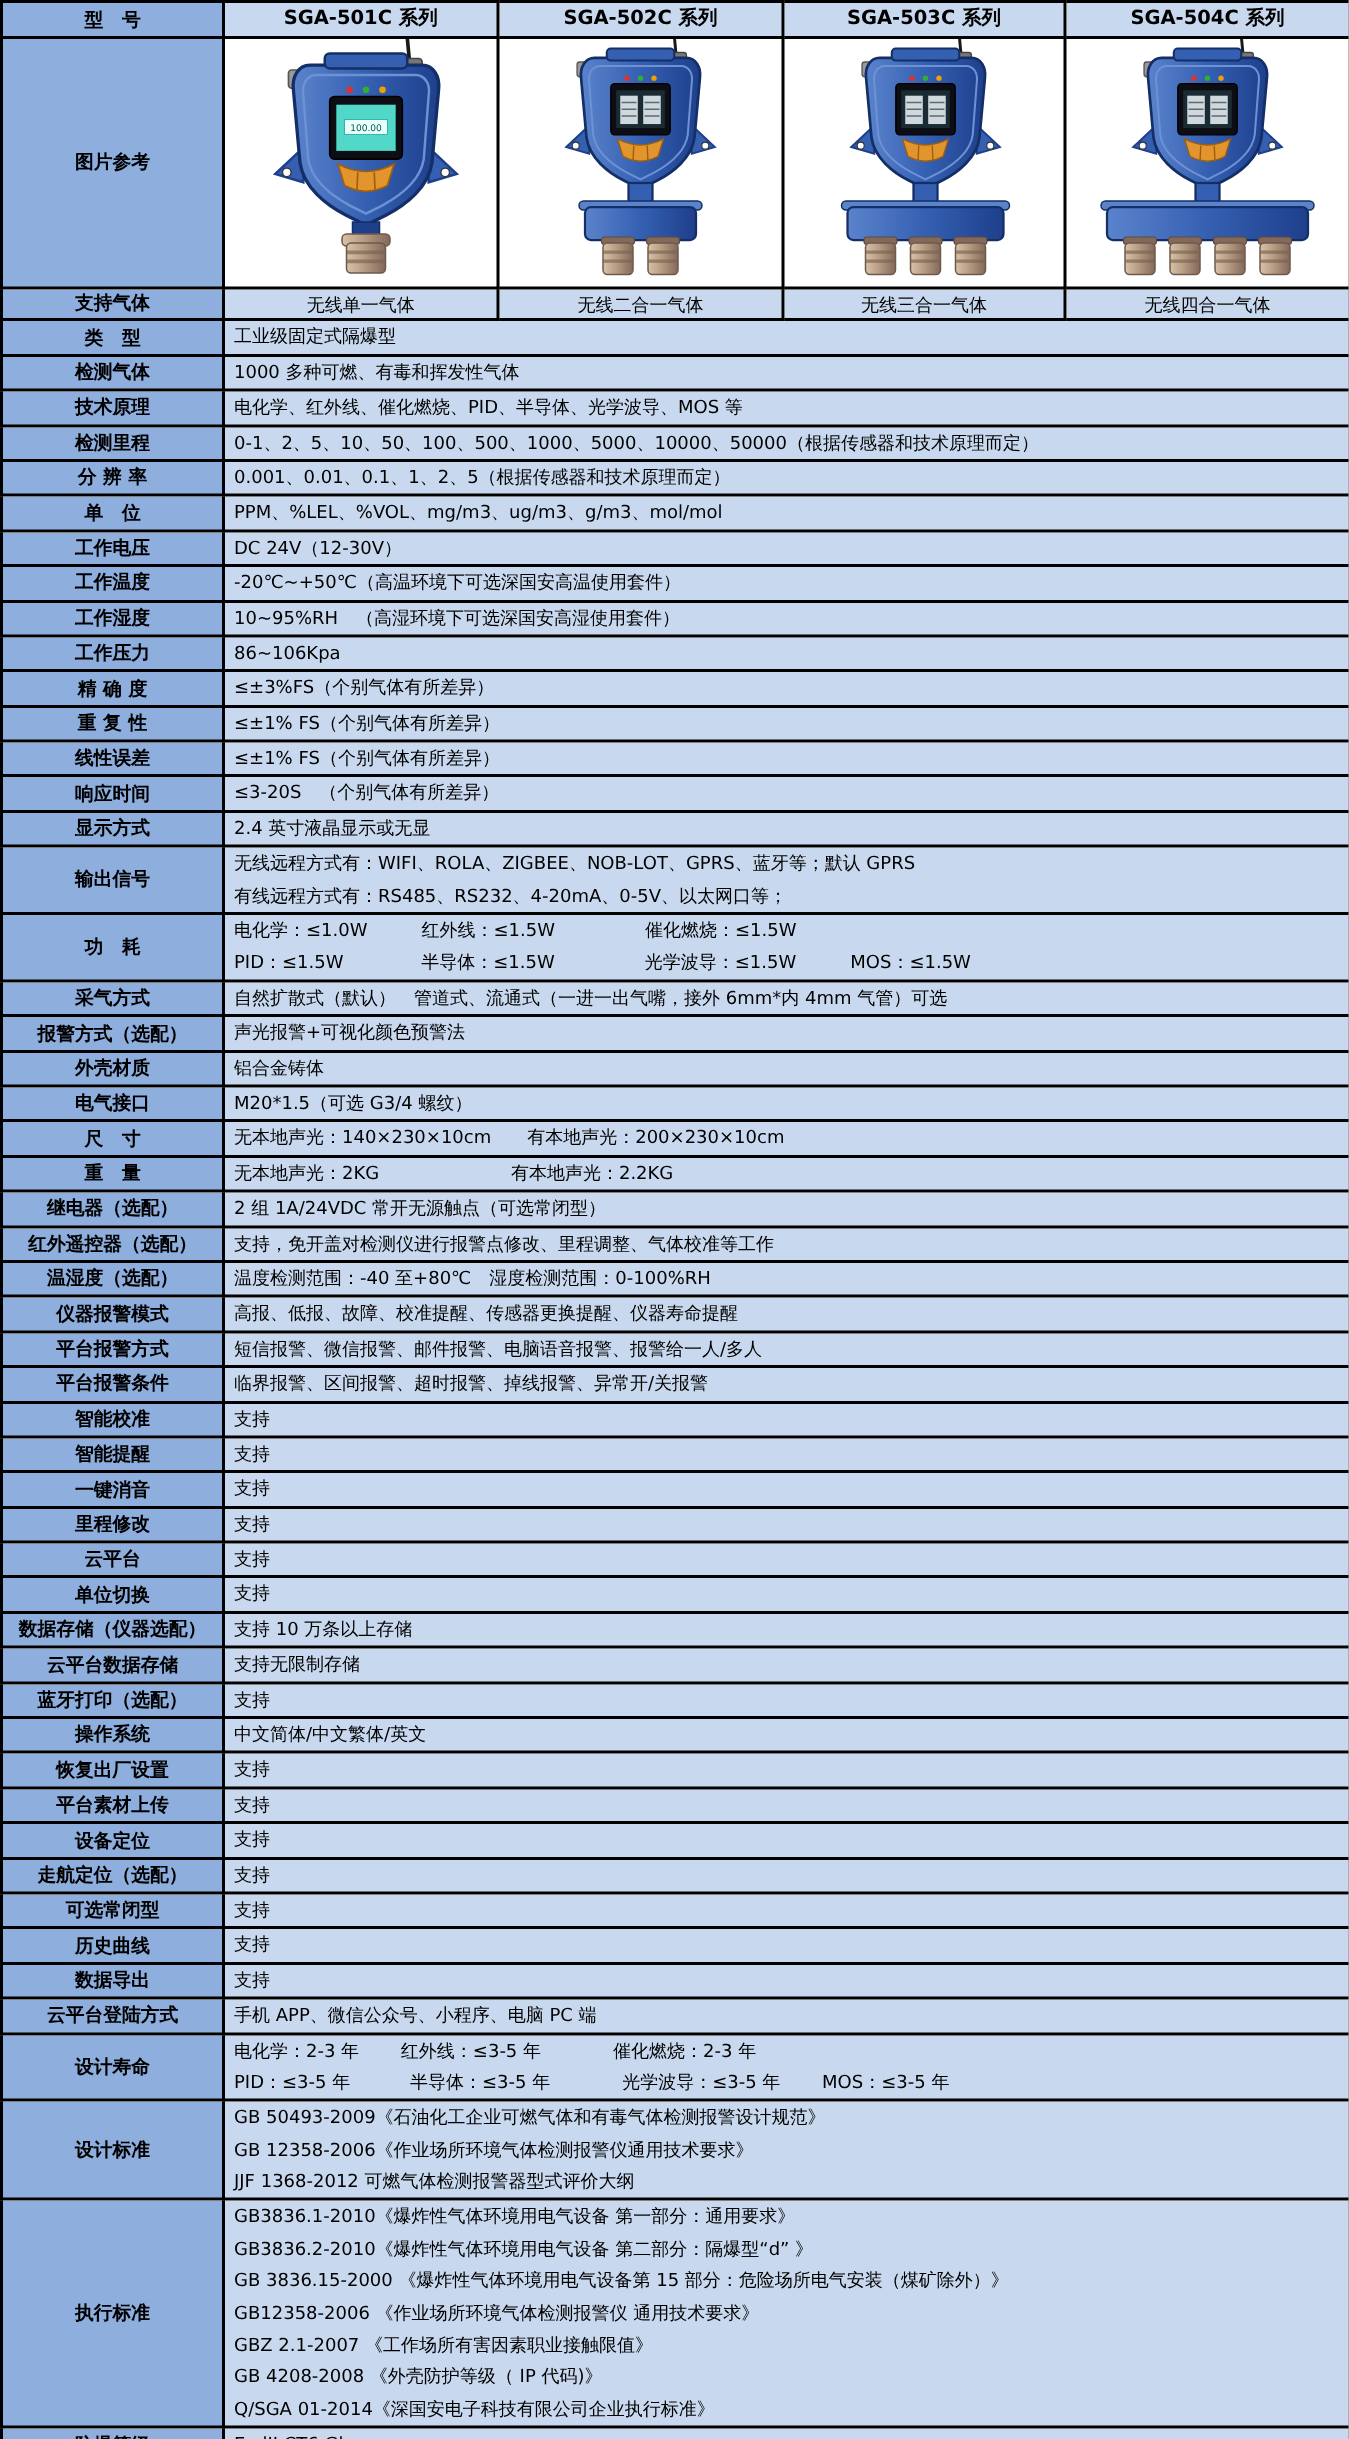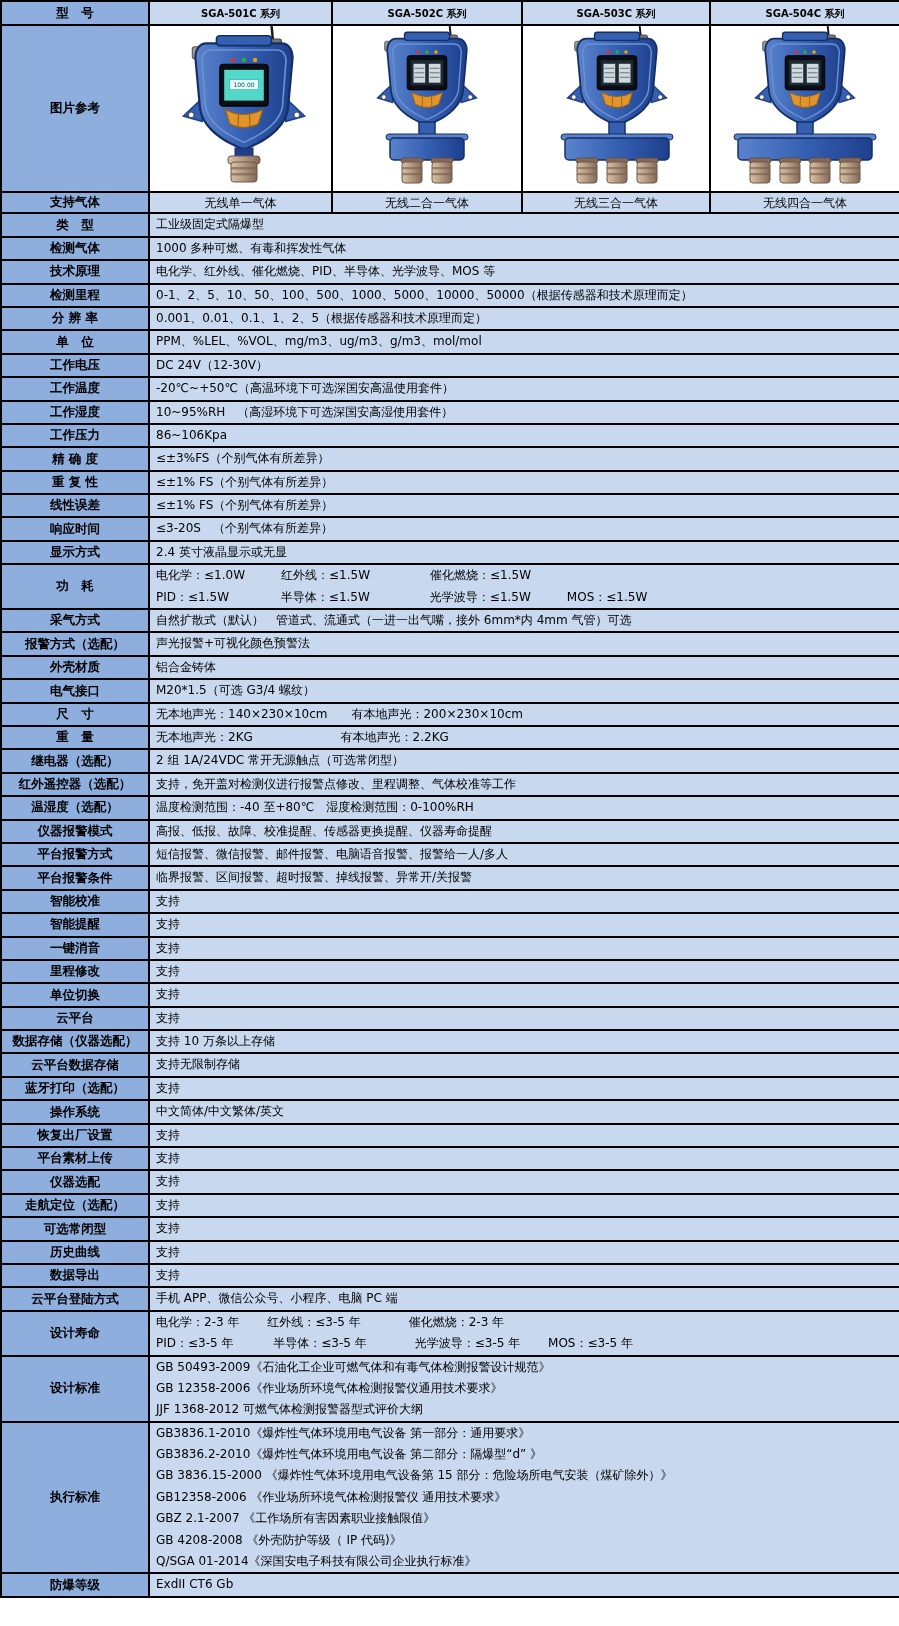--- a/index.html
+++ b/index.html
@@ -32,21 +32,21 @@
     text-align:center;
     font-size:12.5px;
     padding:0 2px;
   }
   td.value{ background:var(--cell-bg); }
   td.center{ text-align:center; padding:0; }
   td.model{
     background:var(--cell-bg);
     font-weight:bold;
     text-align:center;
-    font-size:10px;
+    font-size:13px;
     padding:0;
   }
   td.img{
     background:var(--img-bg);
     padding:0;
     text-align:center;
     vertical-align:bottom;
   }
   .ln{
     line-height:21.4px;
@@ -411,20 +411,27 @@
           <div class="ln">≤3-20S　（个别气体有所差异）</div>
         </td>
       </tr>
       <tr style="height: 21.4px;">
         <td class="label">显示方式</td>
         <td colspan="4" class="value">
           <div class="ln">2.4 英寸液晶显示或无显</div>
         </td>
       </tr>
       <tr style="height: 42.8px;">
+        <td class="label">输出信号</td>
+        <td colspan="4" class="value">
+          <div class="ln">无线远程方式有：WIFI、ROLA、ZIGBEE、NOB-LOT、GPRS、蓝牙等；默认 GPRS</div>
+          <div class="ln">有线远程方式有：RS485、RS232、4-20mA、0-5V、以太网口等；</div>
+        </td>
+      </tr>
+      <tr style="height: 42.8px;">
         <td class="label">功　耗</td>
         <td colspan="4" class="value">
           <div class="ln">电化学：≤1.0W　　　红外线：≤1.5W　　　　　催化燃烧：≤1.5W</div>
           <div class="ln">PID：≤1.5W　　　　 半导体：≤1.5W　　　　　光学波导：≤1.5W　　　MOS：≤1.5W</div>
         </td>
       </tr>
       <tr style="height: 21.4px;">
         <td class="label">采气方式</td>
         <td colspan="4" class="value">
           <div class="ln">自然扩散式（默认）　管道式、流通式（一进一出气嘴，接外 6mm*内 4mm 气管）可选</div>
@@ -514,27 +521,27 @@
           <div class="ln">支持</div>
         </td>
       </tr>
       <tr style="height: 21.4px;">
         <td class="label">里程修改</td>
         <td colspan="4" class="value">
           <div class="ln">支持</div>
         </td>
       </tr>
       <tr style="height: 21.4px;">
+        <td class="label">云平台</td>
+        <td colspan="4" class="value">
+          <div class="ln">支持</div>
+        </td>
+      </tr>
+      <tr style="height: 21.4px;">
         <td class="label">单位切换</td>
-        <td colspan="4" class="value">
-          <div class="ln">支持</div>
-        </td>
-      </tr>
-      <tr style="height: 21.4px;">
-        <td class="label">云平台</td>
         <td colspan="4" class="value">
           <div class="ln">支持</div>
         </td>
       </tr>
       <tr style="height: 21.4px;">
         <td class="label">数据存储（仪器选配）</td>
         <td colspan="4" class="value">
           <div class="ln">支持 10 万条以上存储</div>
         </td>
       </tr>
@@ -562,21 +569,21 @@
           <div class="ln">支持</div>
         </td>
       </tr>
       <tr style="height: 21.4px;">
         <td class="label">平台素材上传</td>
         <td colspan="4" class="value">
           <div class="ln">支持</div>
         </td>
       </tr>
       <tr style="height: 21.4px;">
-        <td class="label">仪器选配</td>
+        <td class="label">设备定位</td>
         <td colspan="4" class="value">
           <div class="ln">支持</div>
         </td>
       </tr>
       <tr style="height: 21.4px;">
         <td class="label">走航定位（选配）</td>
         <td colspan="4" class="value">
           <div class="ln">支持</div>
         </td>
       </tr>

